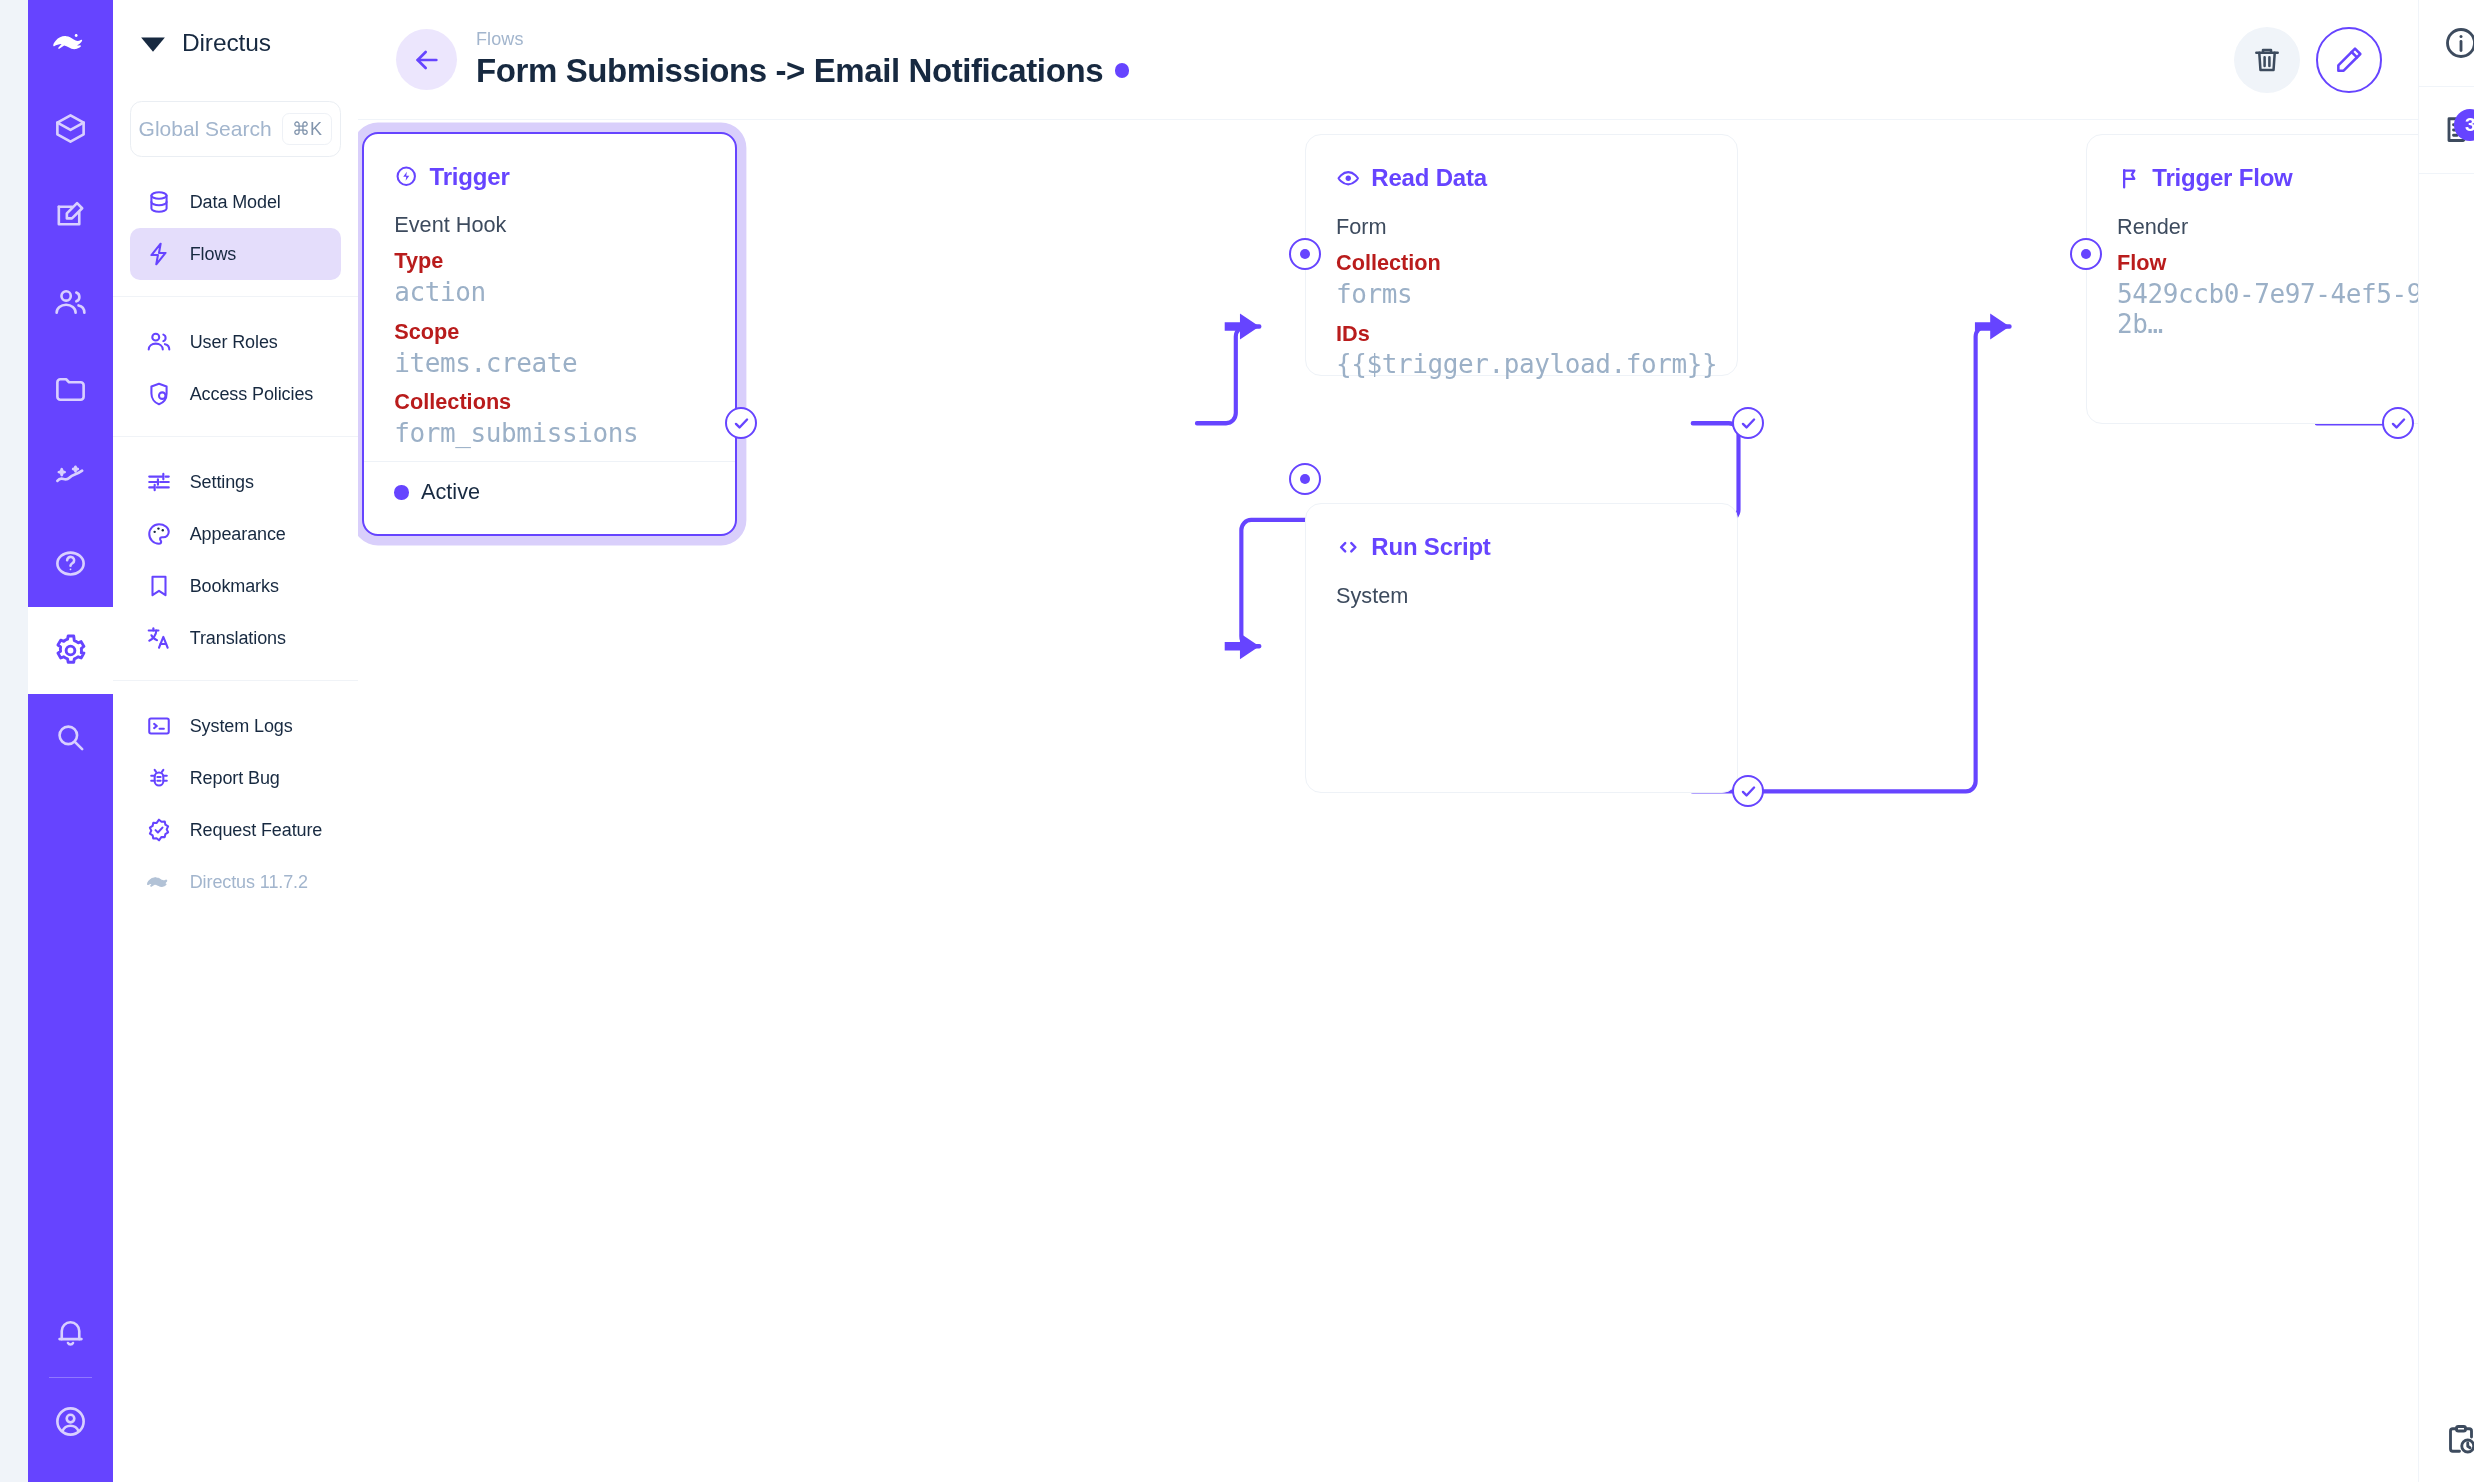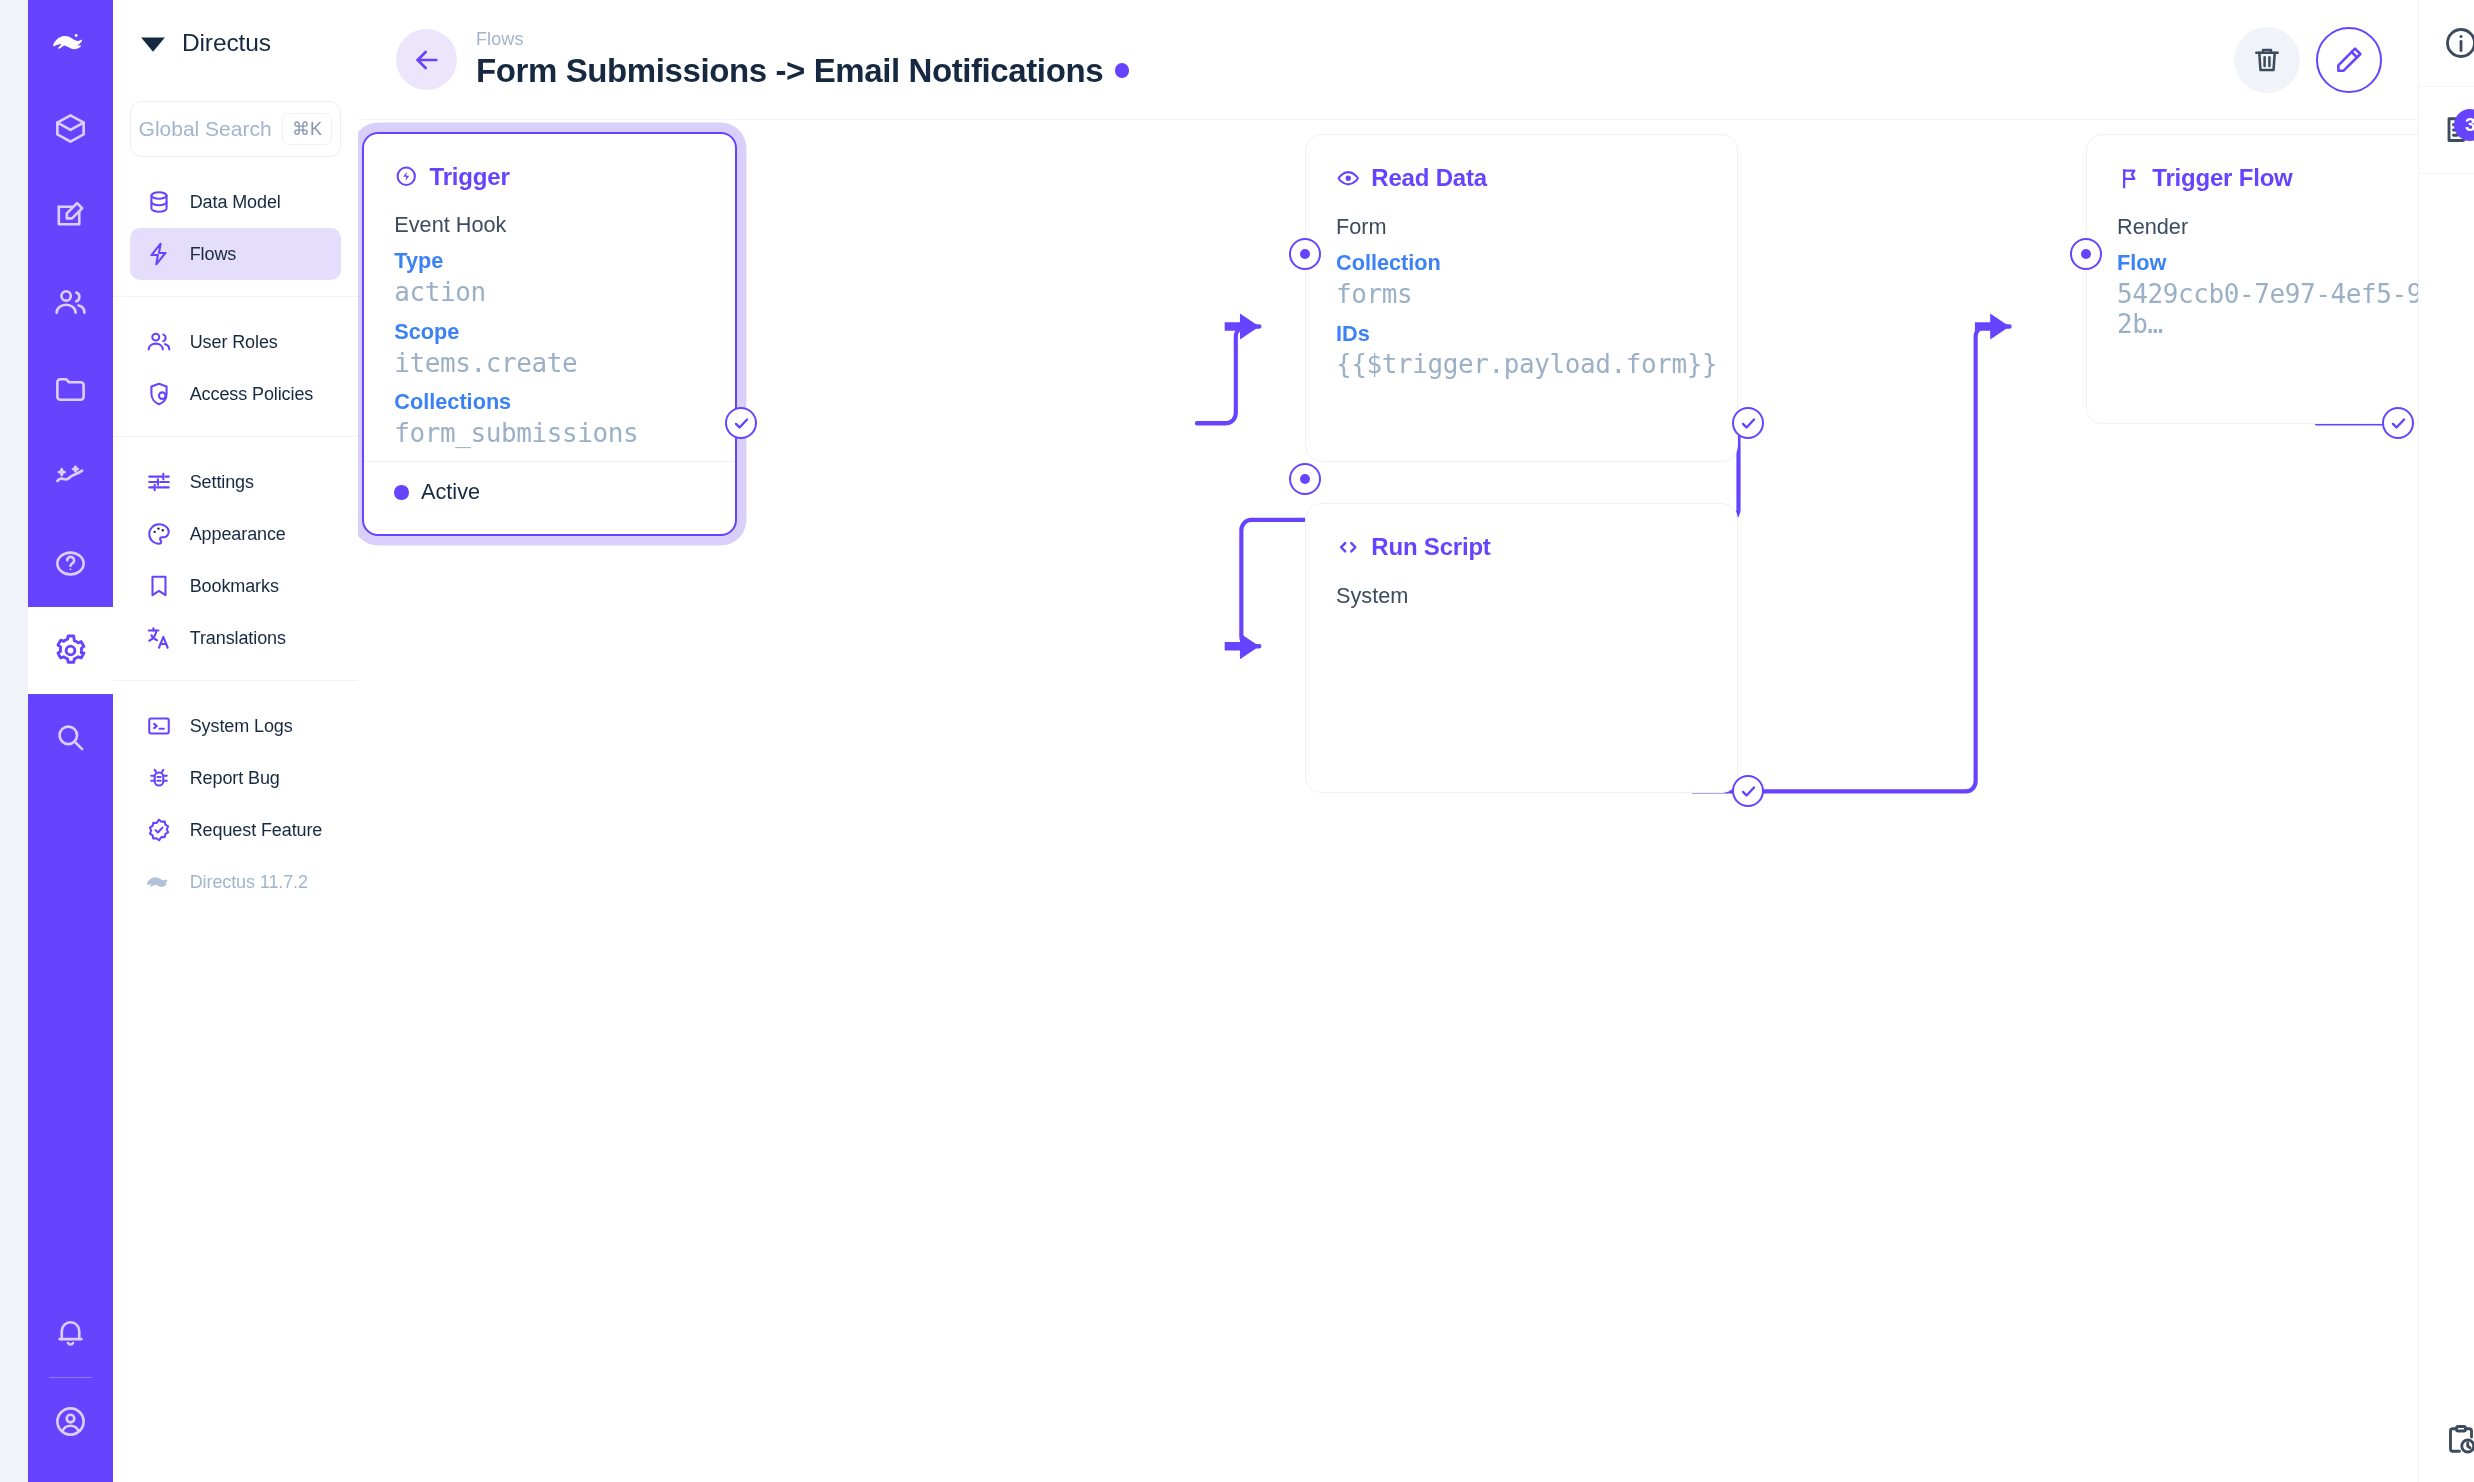--- a/index.html
+++ b/index.html
@@ -116,21 +116,21 @@
     background: #fff; padding: 29px 30px;
   }
   .node.selected {
     border: 2.9px solid #6644ff;
     box-shadow: 0 0 0 9.4px #d9cffb;
   }
   .node-head { display: flex; align-items: center; gap: 10.8px; margin-bottom: 21.7px; }
   .node-head-label { font-size: 24px; font-weight: 700; color: #6644ff; letter-spacing: -0.2px; }
   .field-name { font-size: 21.7px; color: #3d4b5e; font-weight: 400; margin-bottom: 10px; }
   .kv { margin-bottom: 11.6px; }
-  .kv-k { font-size: 21.7px; font-weight: 700; color: #3b82f6; }
+  .kv-k { font-size: 21.7px; font-weight: 700; color: #b91c1c; }
   .kv-v {
     font-size: 26px; color: #9bb0c7;
     font-family: "DejaVu Sans Mono", monospace; letter-spacing: -0.4px;
     margin-top: 2.9px;
   }
   .node-footer {
     border-top: 1.4px solid #eef2f7; margin: 13px -30px 0 -30px;
     padding: 17.3px 30px 0 30px; display: flex; align-items: center; gap: 12.3px;
   }
   .active-dot { width: 14.4px; height: 14.4px; border-radius: 50%; background: #6644ff; }
@@ -475,21 +475,21 @@
           <span class="active-dot"></span>
           <span class="active-txt">Active</span>
         </div>
       </div>
       <div class="port" style="left:367px; top:287px;">
         <svg width="19" height="19" viewBox="0 0 24 24" fill="none" stroke="#6644ff" stroke-width="3" stroke-linecap="round" stroke-linejoin="round">
             <path d="M5 12.5l4.5 4.5L19 7"></path>
           </svg>
       </div>
 
-      <div class="node" style="left:947px; top:14.4px; width:433px; height:328px;">
+      <div class="node" style="left:947px; top:14.4px; width:433px; height:242px;">
         <div class="node-head">
           <svg width="24.5" height="24.5" viewBox="0 0 24 24" fill="none" stroke="#6644ff" stroke-width="2" stroke-linecap="round" stroke-linejoin="round">
             <path d="M2.5 12S6 6 12 6s9.5 6 9.5 6-3.5 6-9.5 6-9.5-6-9.5-6z"></path>
               <circle cx="12" cy="12" r="2.6" fill="#6644ff" stroke="none"></circle>
           </svg>
           <div class="node-head-label">Read Data</div>
         </div>
         <div class="field-name">Form</div>
         <div class="kv">
           <div class="kv-k">Collection</div>

